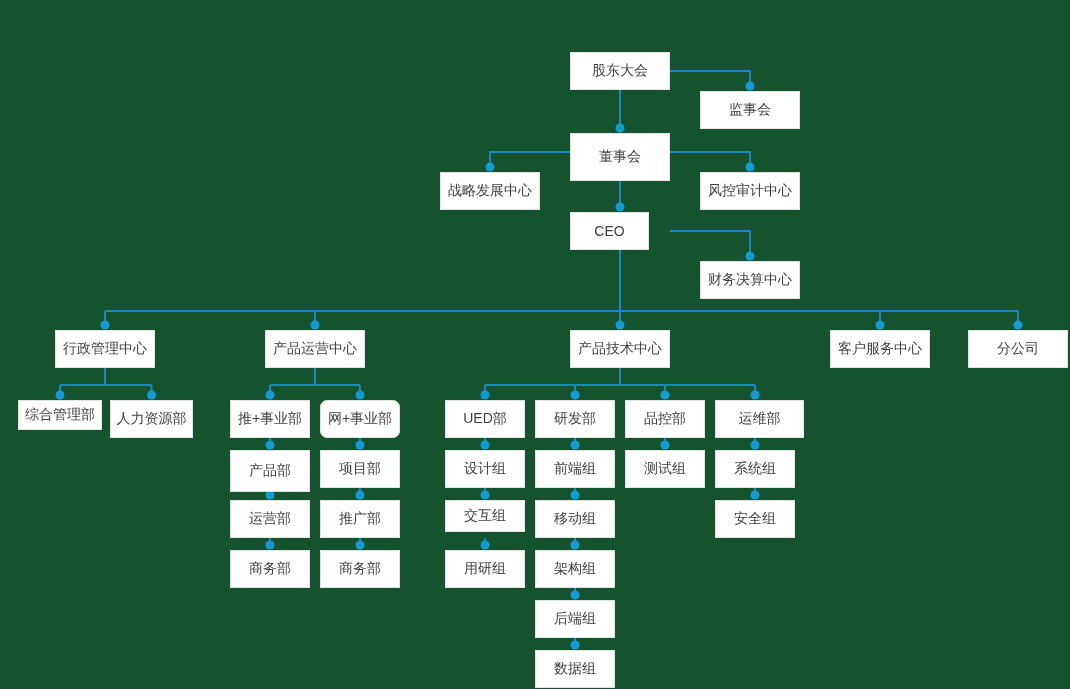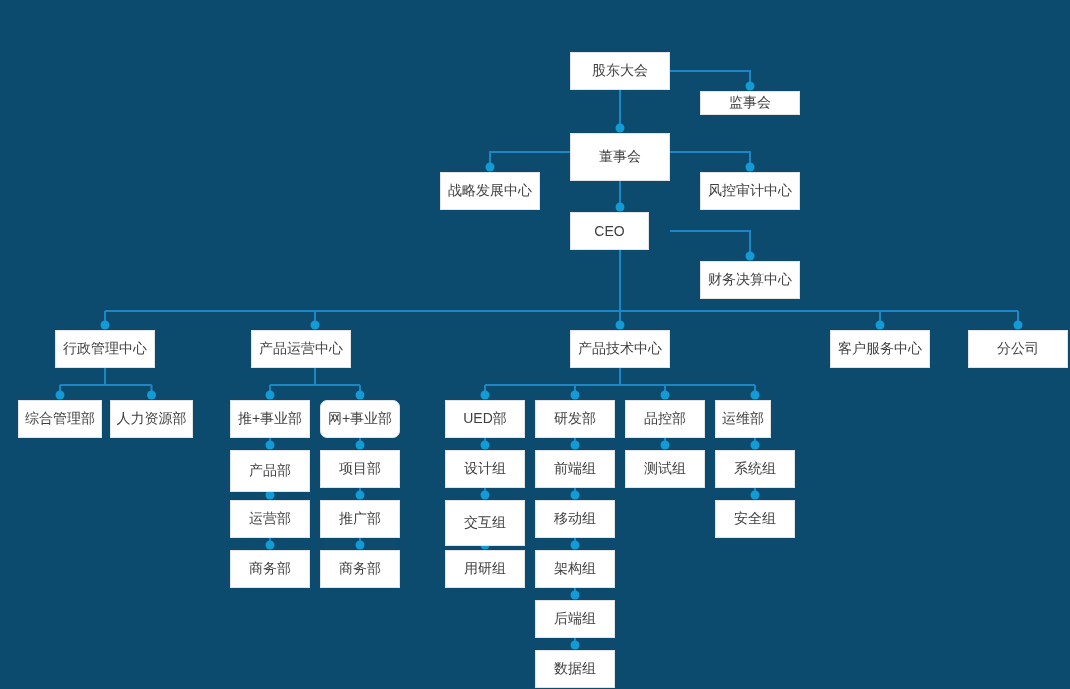--- a/index.html
+++ b/index.html
@@ -5,21 +5,21 @@
   html, body {
     margin: 0;
     padding: 0;
     background: #ffffff;
     font-family: "Liberation Sans", "DejaVu Sans", sans-serif;
   }
   #canvas {
     position: relative;
     width: 1070px;
     height: 689px;
-    background: #0c4a6e;
+    background: #14532d;
     overflow: hidden;
   }
   #wires {
     position: absolute;
     left: 0;
     top: 0;
     z-index: 1;
   }
   #nodes .node {
     position: absolute;
@@ -117,47 +117,47 @@
       <circle cx="575" cy="645" r="4.5" fill="#129bd5"></circle>
       <polyline points="665,438 665,445" fill="none" stroke="#1b87c4" stroke-width="2"></polyline>
       <circle cx="665" cy="445" r="4.5" fill="#129bd5"></circle>
       <polyline points="755,438 755,445" fill="none" stroke="#1b87c4" stroke-width="2"></polyline>
       <circle cx="755" cy="445" r="4.5" fill="#129bd5"></circle>
       <polyline points="755,488 755,495" fill="none" stroke="#1b87c4" stroke-width="2"></polyline>
       <circle cx="755" cy="495" r="4.5" fill="#129bd5"></circle>
     </svg>
   <div id="nodes">
       <div class="node" style="left: 570px; top: 52px; width: 100px; height: 38px;">股东大会</div>
-      <div class="node" style="left: 700px; top: 91px; width: 100px; height: 24px;">监事会</div>
+      <div class="node" style="left: 700px; top: 91px; width: 100px; height: 38px;">监事会</div>
       <div class="node" style="left: 570px; top: 133px; width: 100px; height: 48px;">董事会</div>
       <div class="node" style="left: 440px; top: 172px; width: 100px; height: 38px;">战略发展中心</div>
       <div class="node" style="left: 700px; top: 172px; width: 100px; height: 38px;">风控审计中心</div>
       <div class="node" style="left: 570px; top: 212px; width: 79px; height: 38px;">CEO</div>
       <div class="node" style="left: 700px; top: 261px; width: 100px; height: 38px;">财务决算中心</div>
       <div class="node" style="left: 55px; top: 330px; width: 100px; height: 38px;">行政管理中心</div>
-      <div class="node" style="left: 251px; top: 330px; width: 100px; height: 38px;">产品运营中心</div>
+      <div class="node" style="left: 265px; top: 330px; width: 100px; height: 38px;">产品运营中心</div>
       <div class="node" style="left: 570px; top: 330px; width: 100px; height: 38px;">产品技术中心</div>
       <div class="node" style="left: 830px; top: 330px; width: 100px; height: 38px;">客户服务中心</div>
       <div class="node" style="left: 968px; top: 330px; width: 100px; height: 38px;">分公司</div>
-      <div class="node" style="left: 18px; top: 400px; width: 84px; height: 38px;">综合管理部</div>
+      <div class="node" style="left: 18px; top: 400px; width: 84px; height: 30px;">综合管理部</div>
       <div class="node" style="left: 110px; top: 400px; width: 83px; height: 38px;">人力资源部</div>
       <div class="node" style="left: 230px; top: 400px; width: 80px; height: 38px;">推+事业部</div>
       <div class="node" style="left: 320px; top: 400px; width: 80px; height: 38px; border-radius: 7px;">网+事业部</div>
       <div class="node" style="left: 230px; top: 450px; width: 80px; height: 42px;">产品部</div>
       <div class="node" style="left: 230px; top: 500px; width: 80px; height: 38px;">运营部</div>
       <div class="node" style="left: 230px; top: 550px; width: 80px; height: 38px;">商务部</div>
       <div class="node" style="left: 320px; top: 450px; width: 80px; height: 38px;">项目部</div>
       <div class="node" style="left: 320px; top: 500px; width: 80px; height: 38px;">推广部</div>
       <div class="node" style="left: 320px; top: 550px; width: 80px; height: 38px;">商务部</div>
       <div class="node" style="left: 445px; top: 400px; width: 80px; height: 38px;">UED部</div>
       <div class="node" style="left: 535px; top: 400px; width: 80px; height: 38px;">研发部</div>
       <div class="node" style="left: 625px; top: 400px; width: 80px; height: 38px;">品控部</div>
-      <div class="node" style="left: 715px; top: 400px; width: 56px; height: 38px;">运维部</div>
+      <div class="node" style="left: 715px; top: 400px; width: 89px; height: 38px;">运维部</div>
       <div class="node" style="left: 445px; top: 450px; width: 80px; height: 38px;">设计组</div>
-      <div class="node" style="left: 445px; top: 500px; width: 80px; height: 46px;">交互组</div>
+      <div class="node" style="left: 445px; top: 500px; width: 80px; height: 32px;">交互组</div>
       <div class="node" style="left: 445px; top: 550px; width: 80px; height: 38px;">用研组</div>
       <div class="node" style="left: 535px; top: 450px; width: 80px; height: 38px;">前端组</div>
       <div class="node" style="left: 535px; top: 500px; width: 80px; height: 38px;">移动组</div>
       <div class="node" style="left: 535px; top: 550px; width: 80px; height: 38px;">架构组</div>
       <div class="node" style="left: 535px; top: 600px; width: 80px; height: 38px;">后端组</div>
       <div class="node" style="left: 535px; top: 650px; width: 80px; height: 38px;">数据组</div>
       <div class="node" style="left: 625px; top: 450px; width: 80px; height: 38px;">测试组</div>
       <div class="node" style="left: 715px; top: 450px; width: 80px; height: 38px;">系统组</div>
       <div class="node" style="left: 715px; top: 500px; width: 80px; height: 38px;">安全组</div>
     </div>

